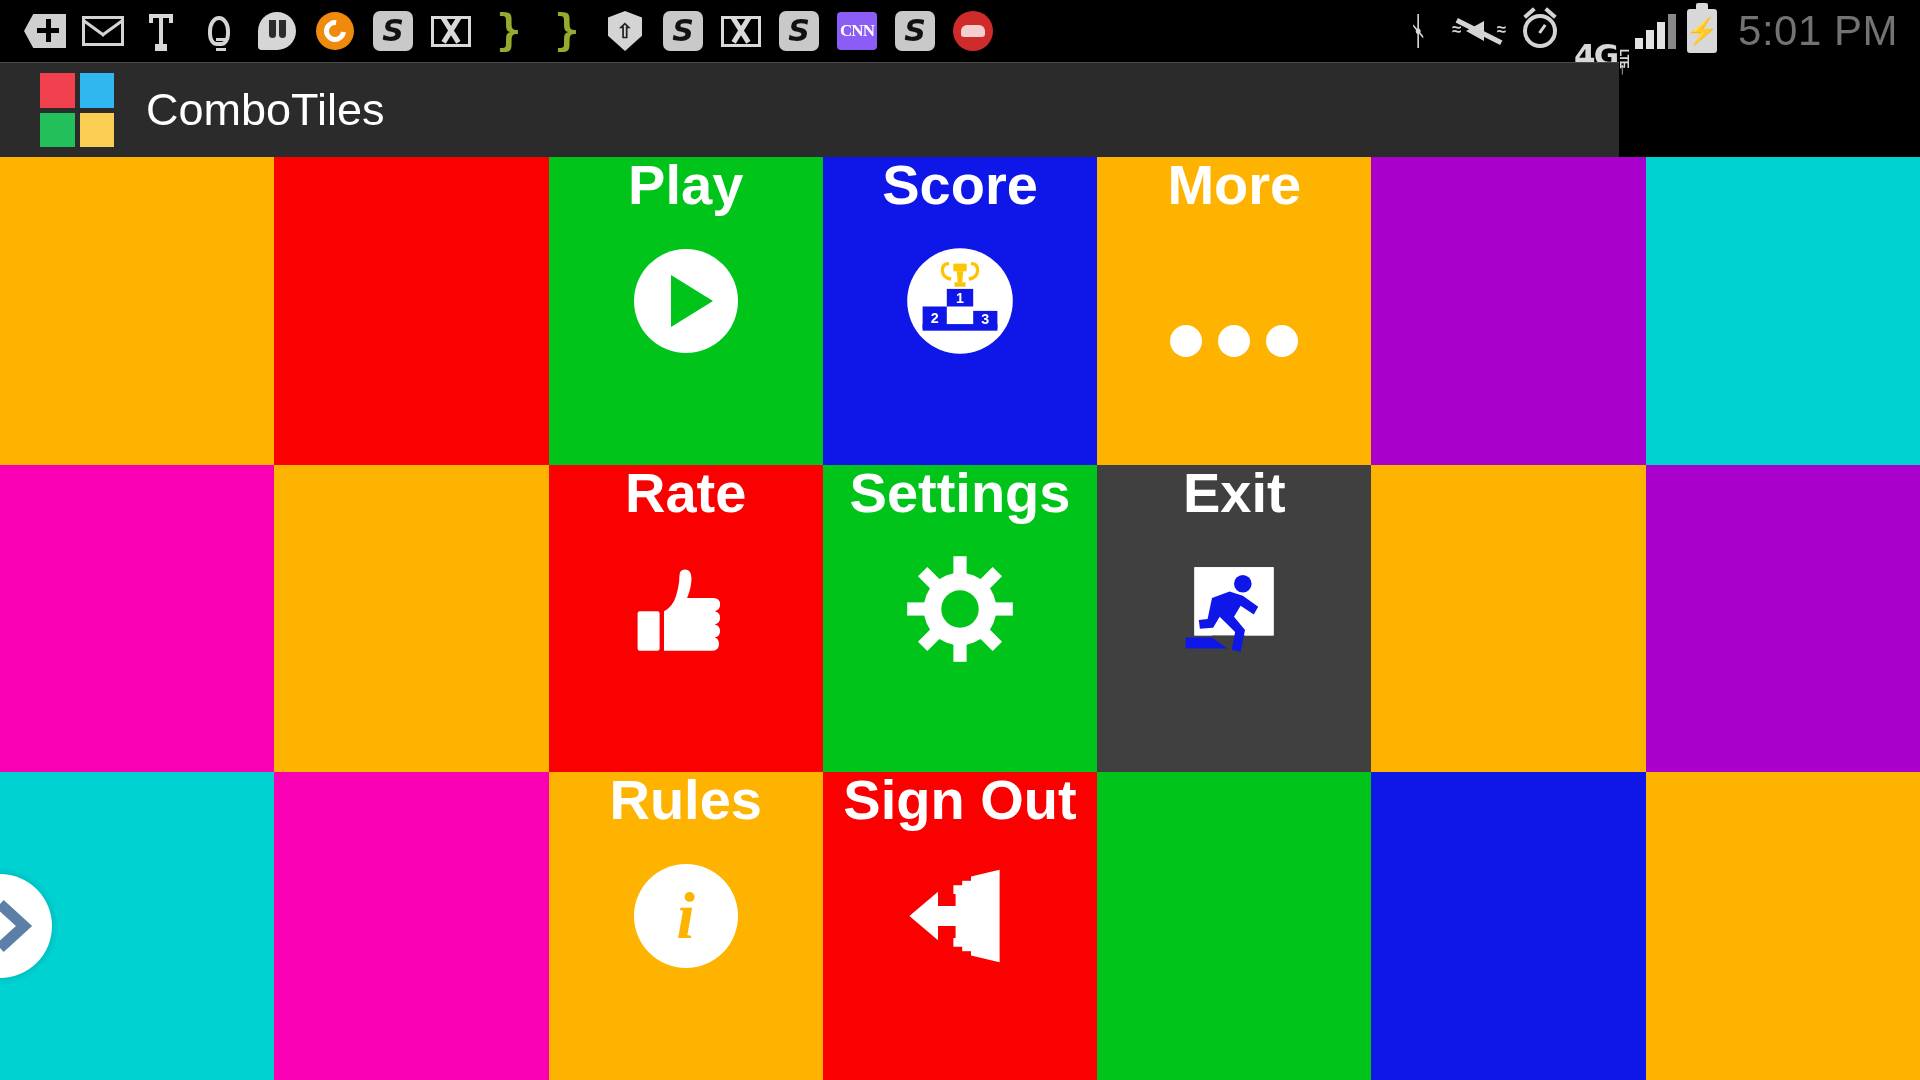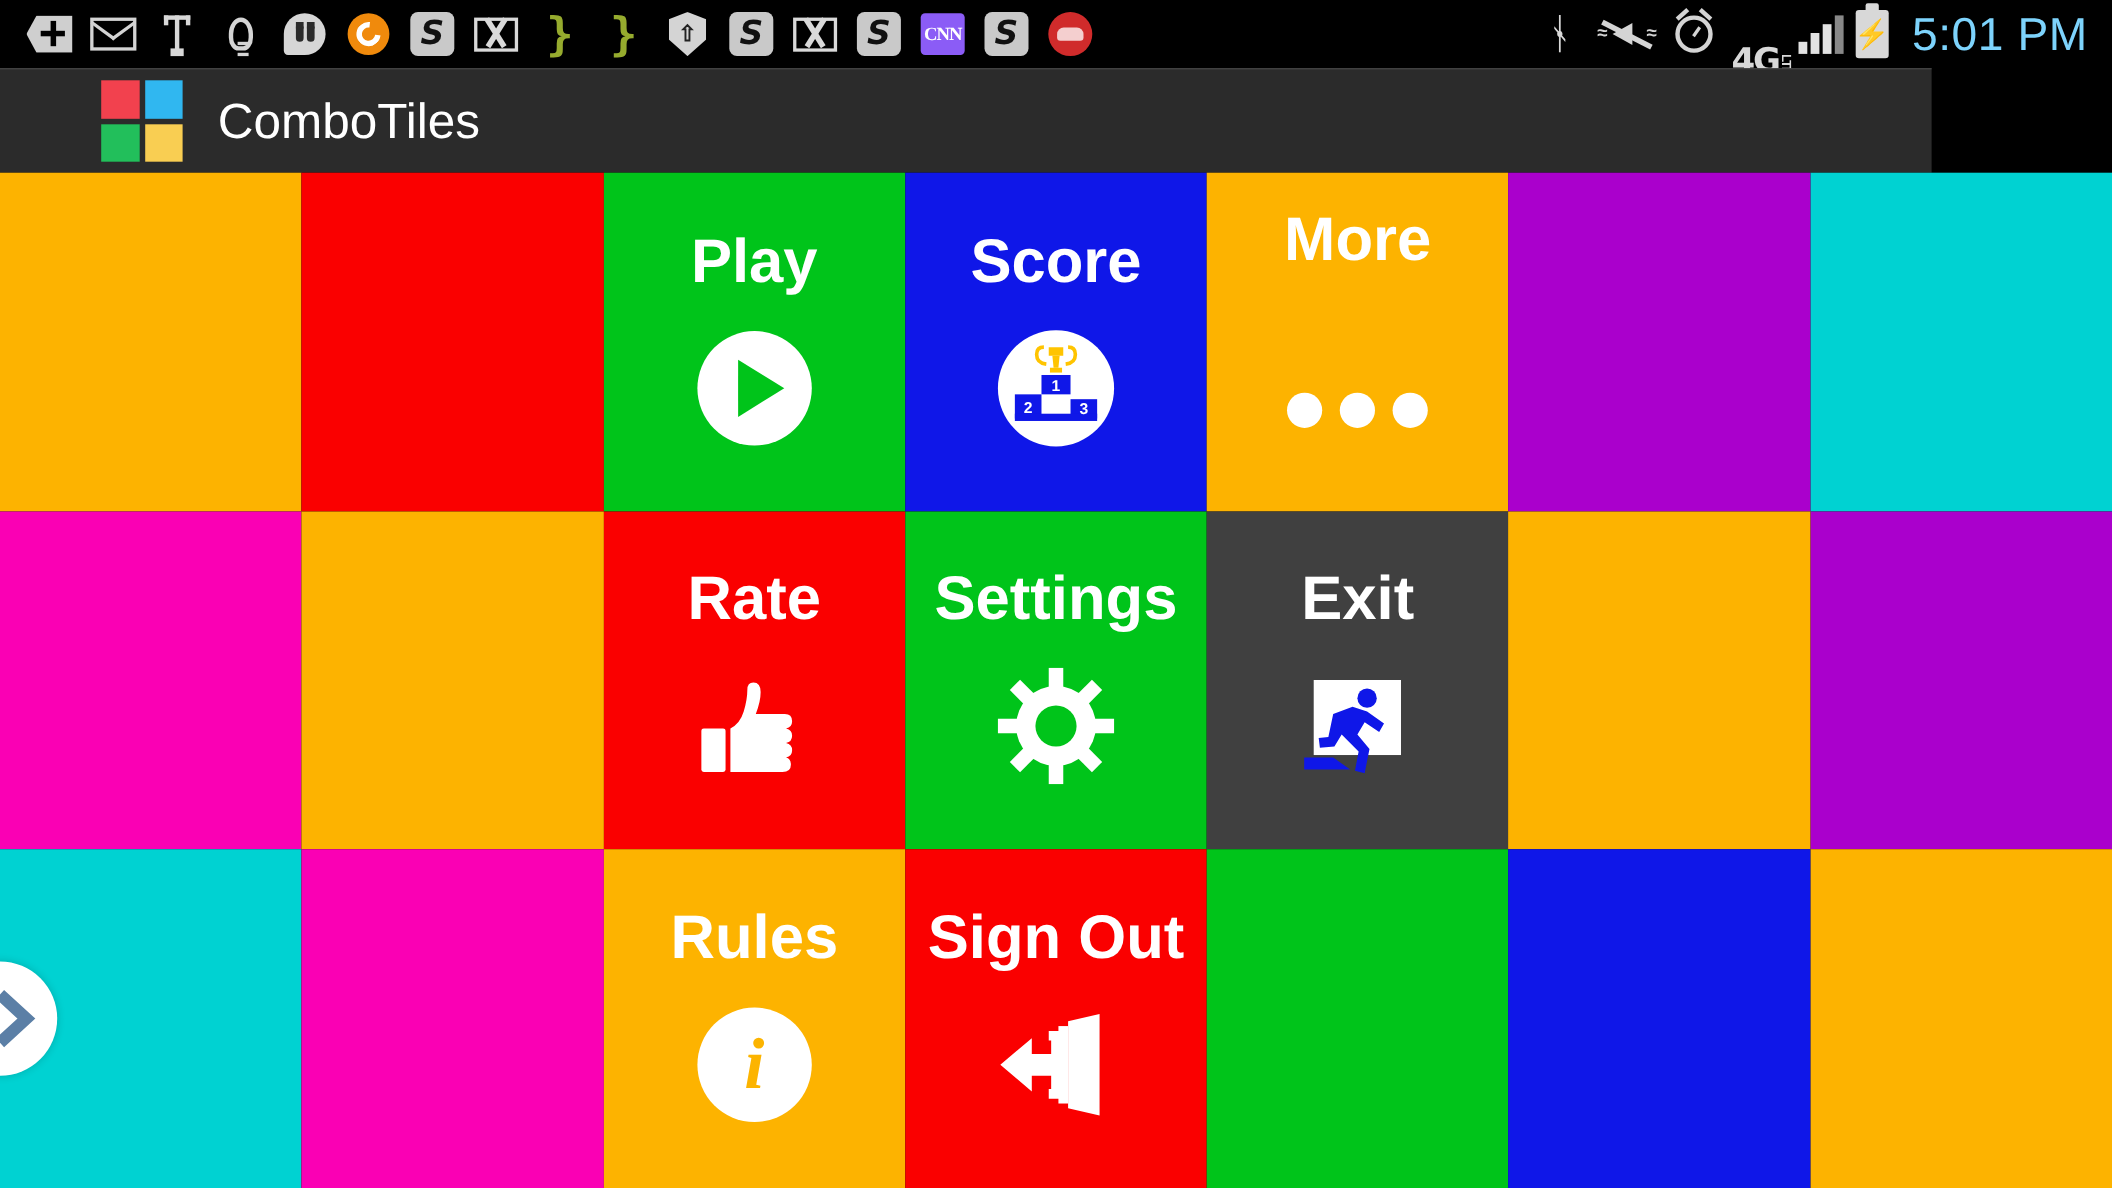--- a/index.html
+++ b/index.html
@@ -116,44 +116,44 @@
   .bars { display:flex; align-items:flex-end; gap:3px; height:36px; }
   .bars i { display:block; width:8px; background:#888; }
   .bars i.on { background:#e2e2e2; }
 
   .batt { width:30px; height:44px; background:#d8d8d8; border-radius:3px;
           position:relative; display:flex; align-items:center; justify-content:center; }
   .batt:before { content:""; position:absolute; top:-6px; left:9px;
                  width:12px; height:6px; background:#d8d8d8; border-radius:2px 2px 0 0; }
   .batt b { color:#111; font-size:26px; line-height:1; }
 
-  #clock { color:#7dd3fc; font-size:42px; font-weight:300; margin-left:10px;
+  #clock { color:#737373; font-size:42px; font-weight:300; margin-left:10px;
            letter-spacing:0.5px; font-family:"Liberation Sans", sans-serif; }
 
   
   #app-bar {
-    position:absolute; left:0; top:62px; width:1756px; height:95px;
-    background:#2b2b2b; display:flex; align-items:center; padding-left:92px;
+    position:absolute; left:0; top:62px; width:1619px; height:95px;
+    background:#2b2b2b; display:flex; align-items:center; padding-left:40px;
     border-top:1px solid #4a4a4a;
   }
   #app-logo { width:74px; height:74px; display:grid;
               grid-template-columns:1fr 1fr; grid-template-rows:1fr 1fr; gap:5px; }
   #app-logo span { display:block; }
   #app-title { color:#fff; font-size:45px; font-weight:400; margin-left:32px;
                font-family:"Liberation Sans", sans-serif; }
 
   
   #tile-grid {
     position:absolute; left:0; top:157px; width:1920px; height:923px;
     display:grid;
     grid-template-columns:repeat(7, 1fr);
     grid-template-rows:repeat(3, 1fr);
   }
   .tile { position:relative; display:flex; flex-direction:column;
-          align-items:center; justify-content:center; overflow:hidden; }
+          align-items:center; overflow:hidden; }
   .tile-label { color:#fff; font-size:56px; font-weight:bold;
                 font-family:"Liberation Sans", sans-serif;
                 line-height:1; margin-bottom:28px; white-space:nowrap; }
   .tile-icon { width:120px; height:120px; display:flex;
                align-items:center; justify-content:center; }
 
   
   .ic-play { width:104px; height:104px; border-radius:50%; background:#fff;
              display:flex; align-items:center; justify-content:center; }
   .ic-play i { display:block; width:0; height:0; margin-left:12px;

